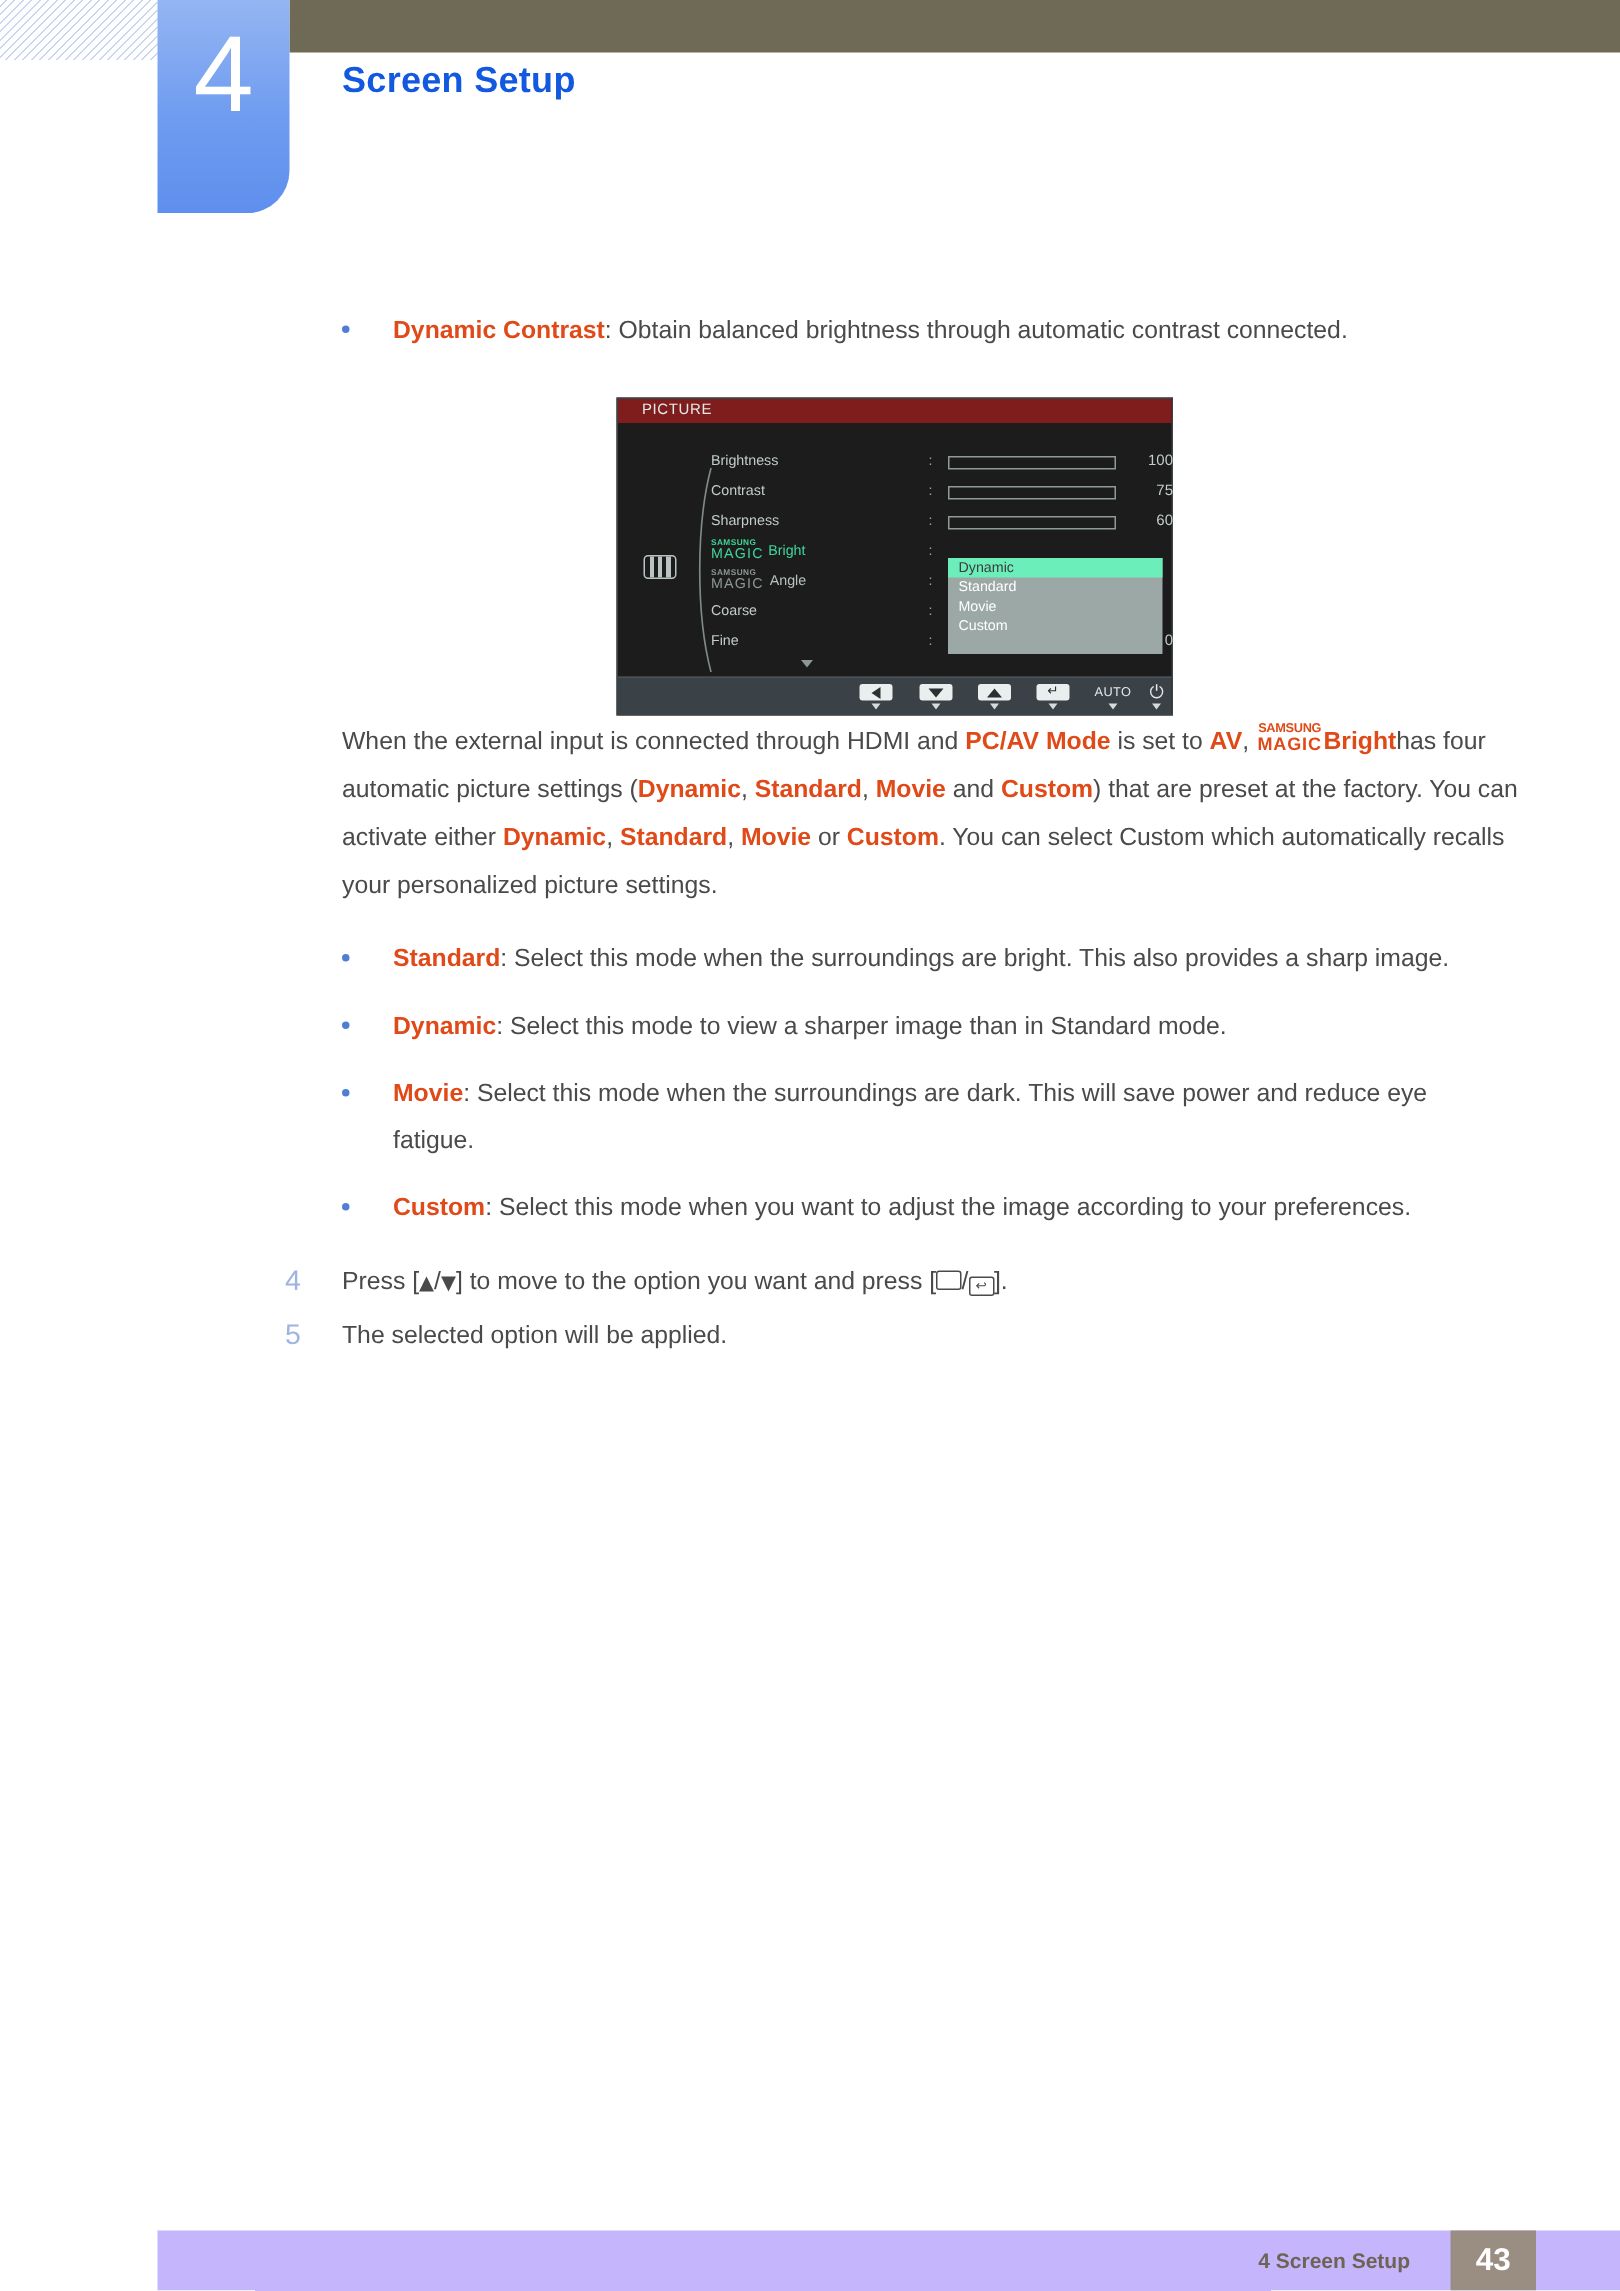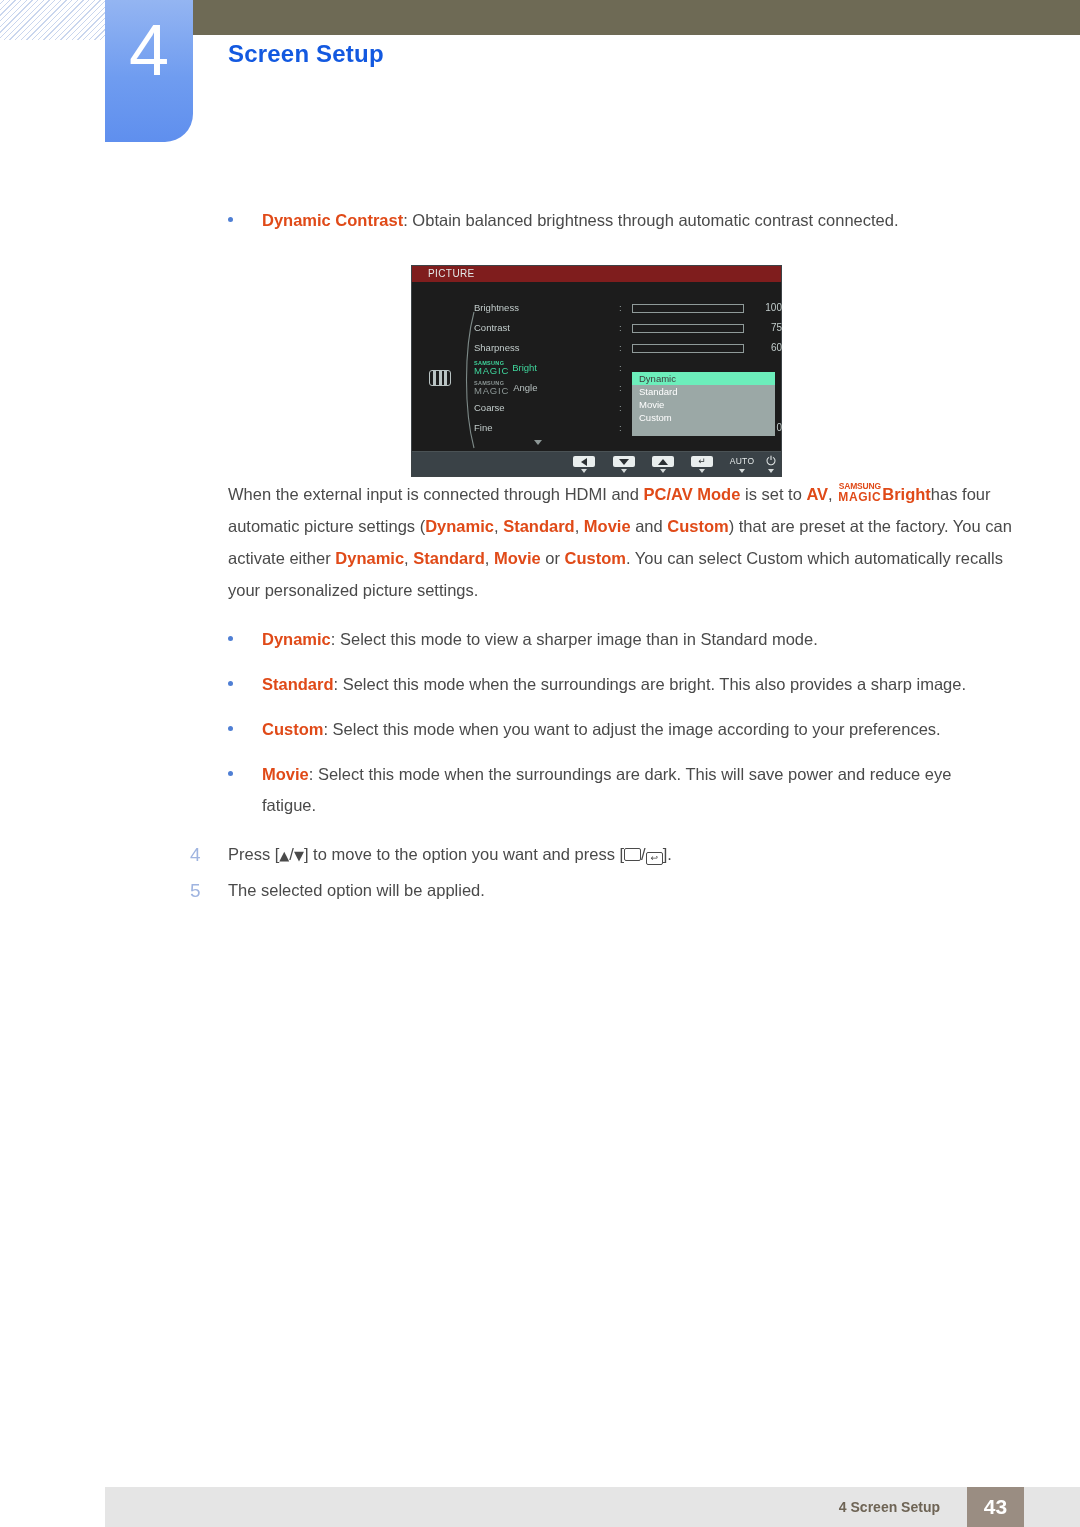--- a/index.html
+++ b/index.html
@@ -365,21 +365,21 @@
     line-height: 11px;
     color: #e3e8e8;
     font-family: "DejaVu Sans", sans-serif;
   }
 
   
   .footer-bar {
     position: absolute;
     left: 105px; bottom: 0;
     width: 975px; height: 40px;
-    background: #e5e5e5;
+    background: #c4b5fd;
   }
   .footer-text {
     position: absolute;
     right: 140px;
     top: 12px;
     font-size: 14px;
     font-weight: bold;
     color: #6e6455;
   }
   .footer-page {
@@ -413,33 +413,33 @@
   </div>
 
   <div style="height:228px"></div>
 
   <p class="para"><span>When the external input is connected through HDMI and </span><span class="kw">PC/AV Mode</span><span> is set to </span><span class="kw">AV</span><span>, </span><span class="sm-lockup sm-orange"><span class="sm-top">SAMSUNG</span><span class="sm-bot">MAGIC</span></span><span class="kw">Bright</span><span>has four automatic picture settings (</span><span class="kw">Dynamic</span><span>, </span><span class="kw">Standard</span><span>, </span><span class="kw">Movie</span><span> and </span><span class="kw">Custom</span><span>) that are preset at the factory. You can activate either </span><span class="kw">Dynamic</span><span>, </span><span class="kw">Standard</span><span>, </span><span class="kw">Movie</span><span> or </span><span class="kw">Custom</span><span>. You can select Custom which automatically recalls your personalized picture settings.</span></p>
 
   <div style="height:18px"></div>
 
   <div class="bullet-row">
     <span class="dot"></span>
-    <span class="term">Dynamic</span><span>: Select this mode to view a sharper image than in Standard mode.</span>
+    <span class="term">Standard</span><span>: Select this mode when the surroundings are bright. This also provides a sharp image.</span>
   </div>
   <div class="bullet-row">
     <span class="dot"></span>
-    <span class="term">Standard</span><span>: Select this mode when the surroundings are bright. This also provides a sharp image.</span>
+    <span class="term">Dynamic</span><span>: Select this mode to view a sharper image than in Standard mode.</span>
+  </div>
+  <div class="bullet-row">
+    <span class="dot"></span>
+    <span class="term">Movie</span><span>: Select this mode when the surroundings are dark. This will save power and reduce eye fatigue.</span>
   </div>
   <div class="bullet-row">
     <span class="dot"></span>
     <span class="term">Custom</span><span>: Select this mode when you want to adjust the image according to your preferences.</span>
-  </div>
-  <div class="bullet-row">
-    <span class="dot"></span>
-    <span class="term">Movie</span><span>: Select this mode when the surroundings are dark. This will save power and reduce eye fatigue.</span>
   </div>
 
   <div class="steps">
     <div class="step">
       <span class="num">4</span><span>Press [</span><span class="keycap">▲</span><span>/</span><span class="keycap">▼</span><span>] to move to the option you want and press [</span><span class="kc-box"></span><span>/</span><span class="kc-enter">↩</span><span>].</span>
     </div>
     <div class="step">
       <span class="num">5</span><span>The selected option will be applied.</span>
     </div>
   </div>

